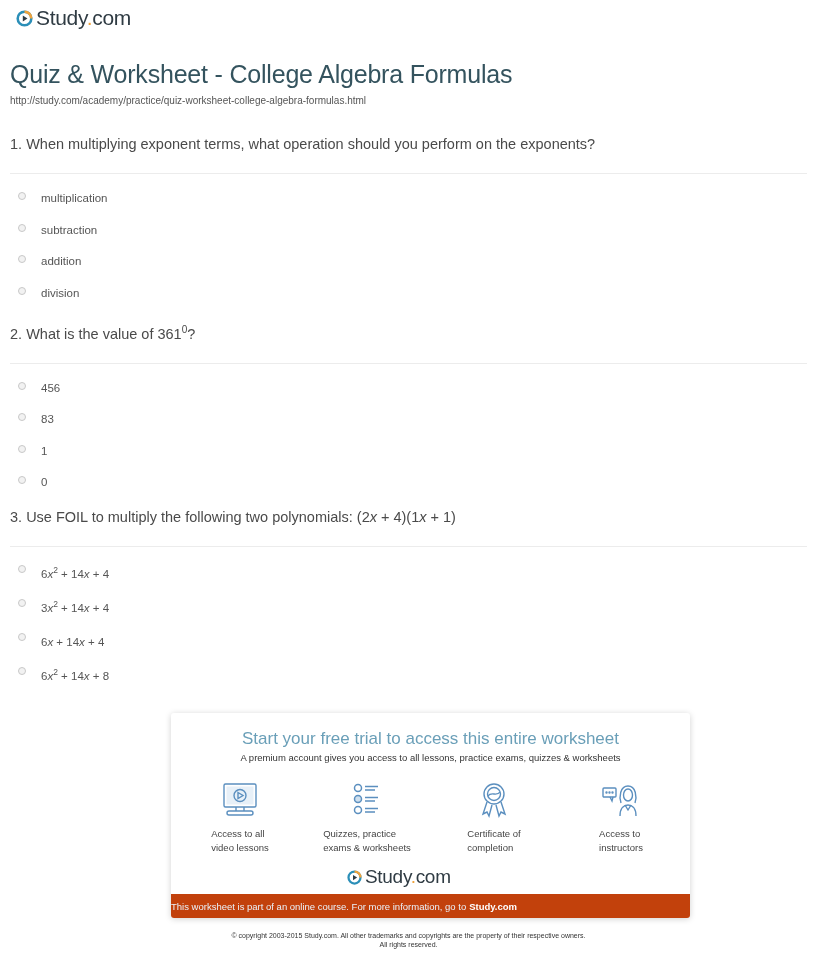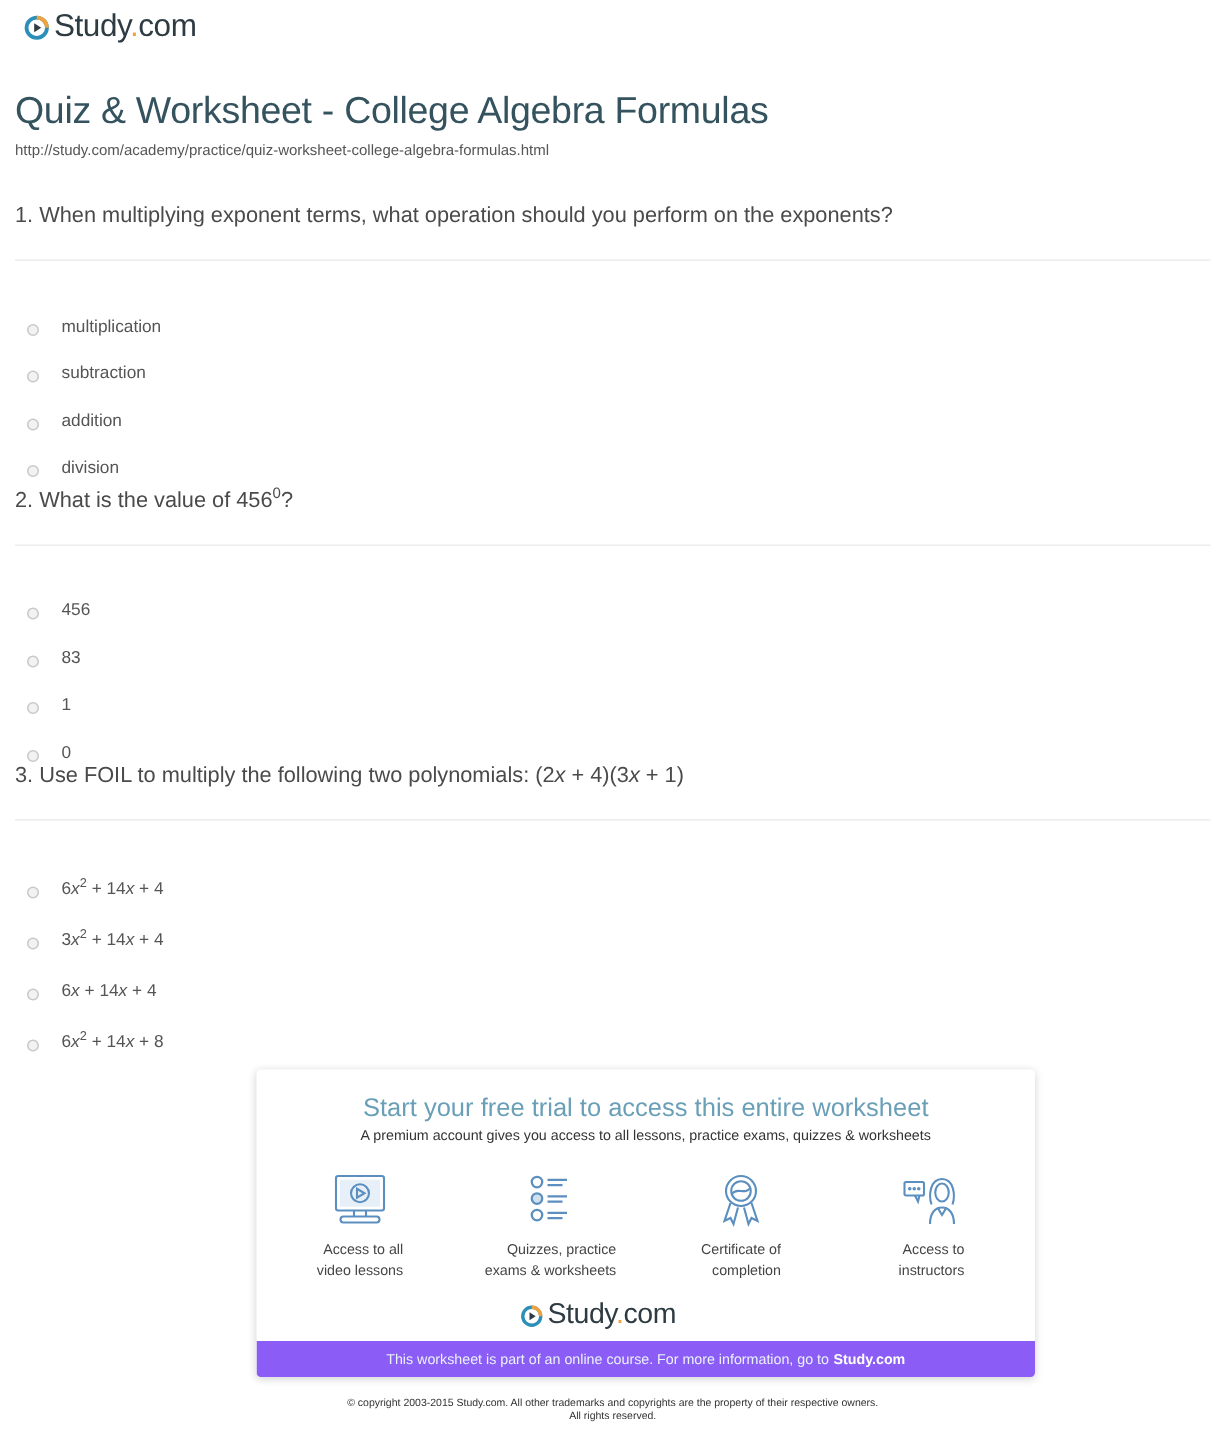--- a/index.html
+++ b/index.html
@@ -16,41 +16,41 @@
     #header-logo .logo-text { font-size: 21px; }
 
     .page-title { position: absolute; left: 10px; top: 60px; font-size: 25px; color: #34535e; font-weight: normal; letter-spacing: -0.2px; }
     .page-url { position: absolute; left: 10px; top: 95px; font-size: 10px; color: #555; }
 
     .question { position: absolute; left: 10px; right: 10px; }
     .q-text { font-size: 14.5px; color: #4a4a4a; padding-bottom: 21px; border-bottom: 1px solid #ececec; white-space: nowrap; }
     .q-text sup { font-size: 10px; }
     .q-text i { font-style: italic; }
     .options { list-style: none; margin-top: 18px; }
-    .option { display: flex; align-items: flex-end; height: 31.5px; font-size: 11.5px; color: #555; padding-left: 8px; }
+    .option { display: flex; align-items: flex-start; height: 31.5px; font-size: 11.5px; color: #555; padding-left: 8px; }
     .radio { width: 8px; height: 8px; border-radius: 50%; border: 1px solid #c8c8c8; background: #f2f2f2; margin-right: 15px; flex: none; }
     .option sup { font-size: 8.5px; }
     .opt-math { font-size: 11.5px; }
     .q3 .option { height: 34px; }
 
     .card { position: absolute; left: 171px; top: 713px; width: 519px; height: 205px; background: #fff;
             box-shadow: 0 1px 6px rgba(0,0,0,0.18); border-radius: 3px; overflow: hidden; }
     .card-title { position: absolute; top: 16px; left: 0; right: 0; text-align: center; font-size: 17px; color: #6a9fb8; }
     .card-sub { position: absolute; top: 39px; left: 0; right: 0; text-align: center; font-size: 9.5px; color: #333; }
     .features { position: absolute; top: 68px; left: 14px; right: 14px; display: flex; justify-content: space-between; }
     .feature { width: 110px; display: flex; flex-direction: column; align-items: center; }
     .feature svg { width: 40px; height: 38px; }
-    .feature-label { margin-top: 8px; font-size: 9.5px; color: #444; text-align: right; line-height: 14px; white-space: pre-line; }
+    .feature-label { margin-top: 8px; font-size: 9.5px; color: #444; text-align: left; line-height: 14px; white-space: pre-line; }
 
     #card-logo { left: 176px; top: 153px; }
     #card-logo .logo-mark { width: 15px; height: 15px; margin-right: 3px; }
     #card-logo .logo-text { font-size: 19px; }
 
-    .card-bar { position: absolute; left: 0; right: 0; bottom: 0; height: 24px; background: #8b5cf6; color: #eaf2fa;
-                font-size: 9.5px; display: flex; align-items: center; justify-content: center; }
+    .card-bar { position: absolute; left: 0; right: 0; bottom: 0; height: 24px; background: #c2410c; color: #eaf2fa;
+                font-size: 9.5px; display: flex; align-items: center; }
     .card-bar b { color: #fff; margin-left: 3px; }
 
     .copyright { position: absolute; left: 0; right: 0; top: 931px; text-align: center; font-size: 7px; color: #333; line-height: 9px; }
   </style>
 </head>
 <body>
 
 <div class="logo" id="header-logo">
   <span class="logo-mark">
     <svg width="17" height="17" viewBox="0 0 20 20">
@@ -81,21 +81,21 @@
         <span>addition</span>
       </li>
     <li class="option">
         <span class="radio"></span>
         <span>division</span>
       </li>
   </ul>
 </div>
 
 <div class="question q2" style="top:324px;">
-  <div class="q-text"><span>2.</span> <span>What is the value of 456</span><sup>0</sup><span>?</span></div>
+  <div class="q-text"><span>2.</span> <span>What is the value of 361</span><sup>0</sup><span>?</span></div>
   <ul class="options">
     <li class="option">
         <span class="radio"></span>
         <span>456</span>
       </li>
     <li class="option">
         <span class="radio"></span>
         <span>83</span>
       </li>
     <li class="option">
@@ -103,21 +103,21 @@
         <span>1</span>
       </li>
     <li class="option">
         <span class="radio"></span>
         <span>0</span>
       </li>
   </ul>
 </div>
 
 <div class="question q3" style="top:509px;">
-  <div class="q-text"><span>3.</span> <span>Use FOIL to multiply the following two polynomials: (2</span><i>x</i><span> + 4)(3</span><i>x</i><span> + 1)</span></div>
+  <div class="q-text"><span>3.</span> <span>Use FOIL to multiply the following two polynomials: (2</span><i>x</i><span> + 4)(1</span><i>x</i><span> + 1)</span></div>
   <ul class="options">
     <li class="option">
         <span class="radio"></span>
         <span class="opt-math"><span>6</span><i>x</i><sup>2</sup><span> + 14</span><i>x</i><span> + 4</span></span>
       </li>
     <li class="option">
         <span class="radio"></span>
         <span class="opt-math"><span>3</span><i>x</i><sup>2</sup><span> + 14</span><i>x</i><span> + 4</span></span>
       </li>
     <li class="option">

